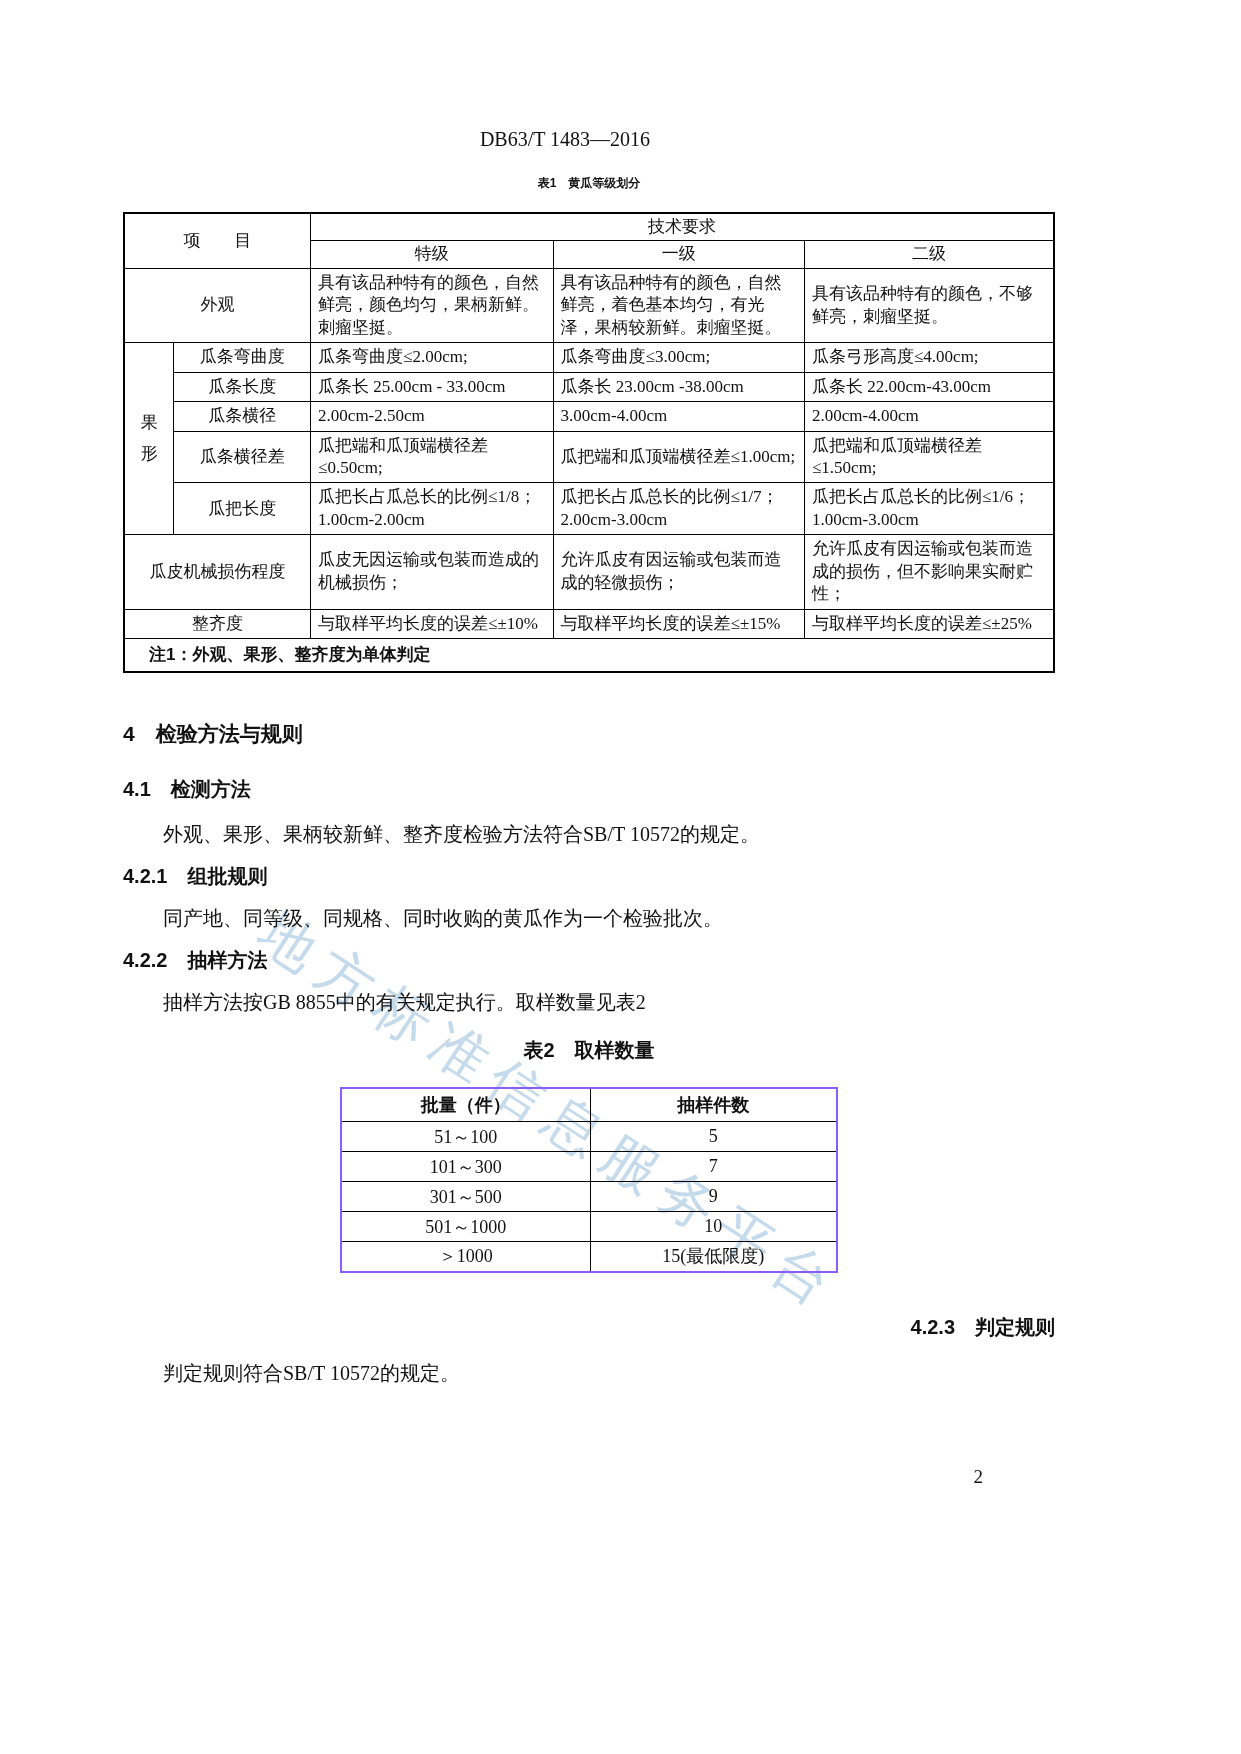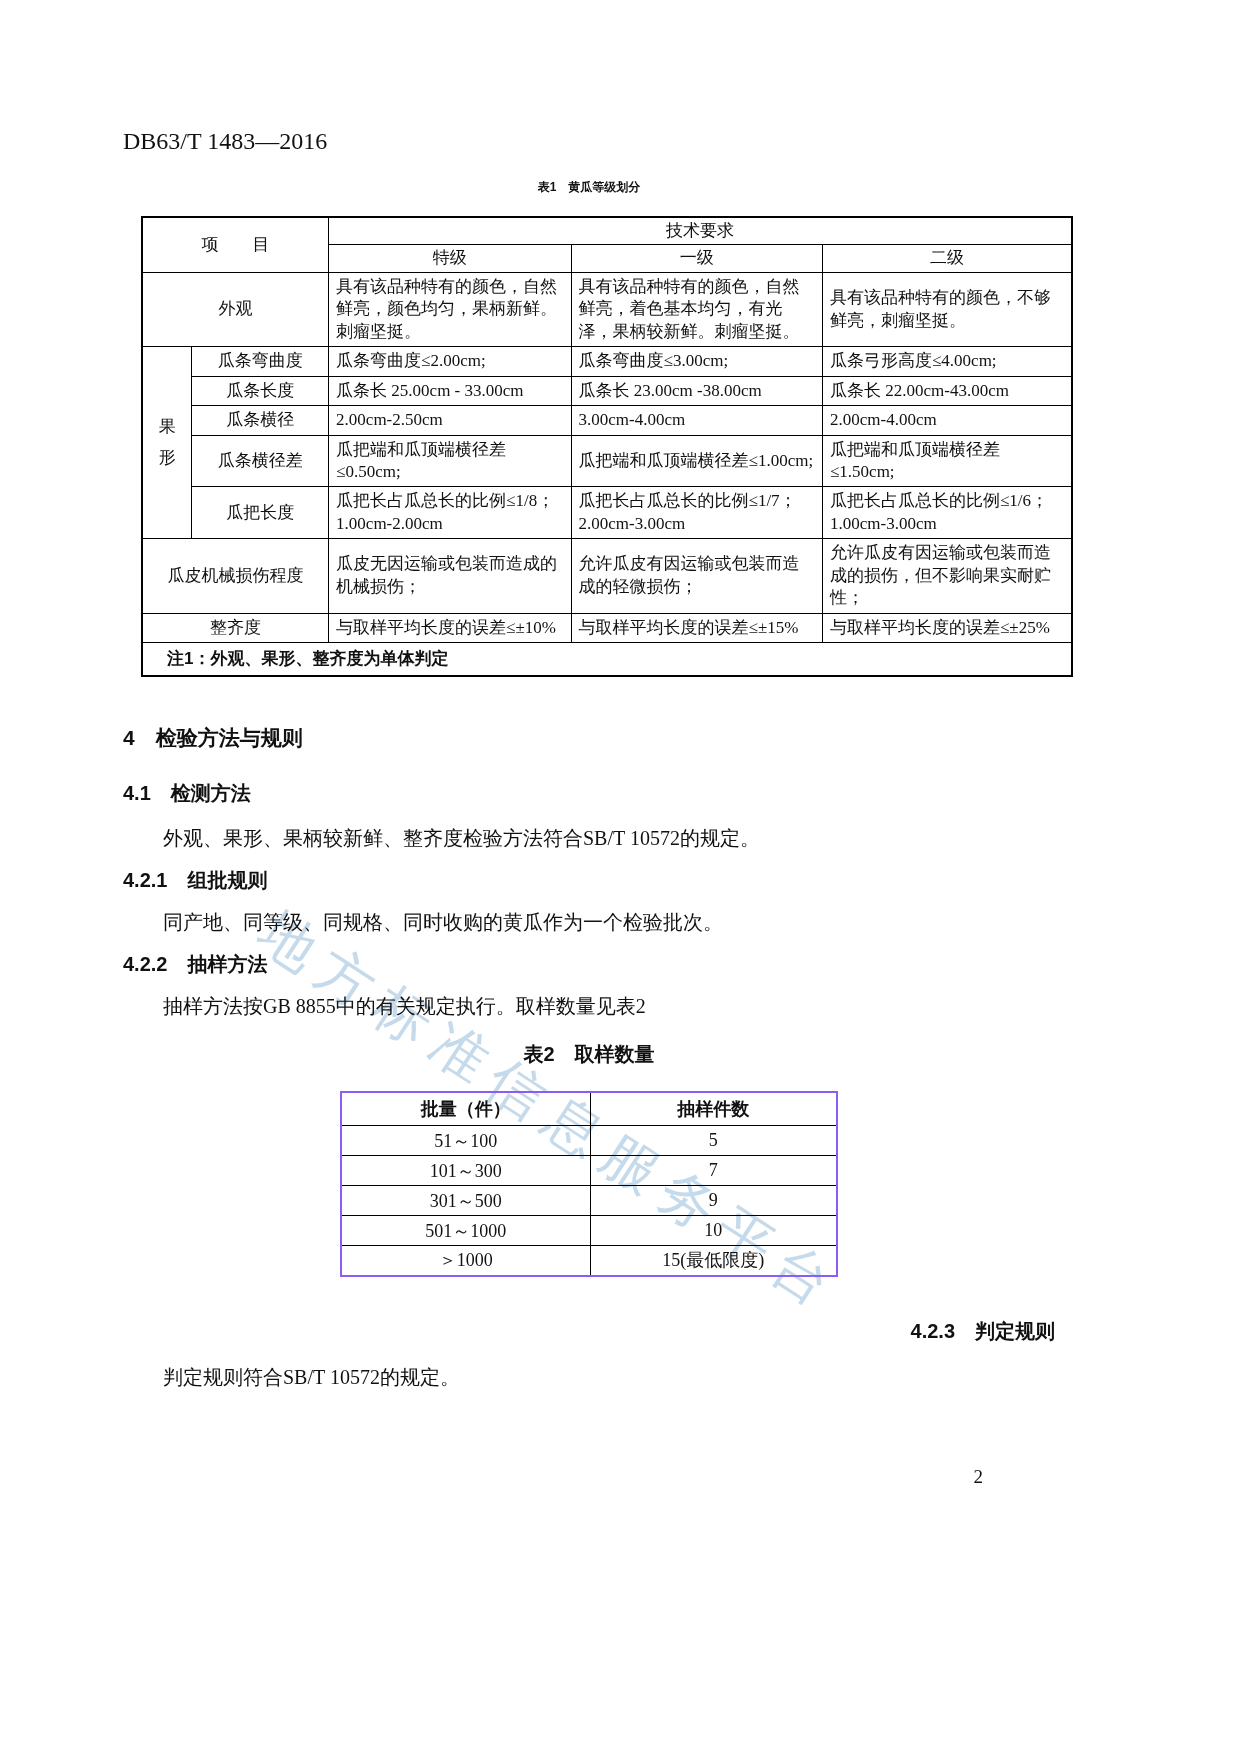--- a/index.html
+++ b/index.html
@@ -25,33 +25,33 @@
     color: rgba(150, 187, 218, 0.55);
     white-space: nowrap;
   }
   .content {
     position: absolute;
     left: 123px; top: 128px;
     width: 932px;
     z-index: 1;
   }
   .doc-number {
-    text-align: left;
+    text-align: center;
     padding-right: 48px;
-    font-size: 24px;
+    font-size: 20px;
     font-family: "Liberation Serif", serif;
   }
   .t1-title {
     margin-top: 24px;
     text-align: center;
     font-weight: bold;
     font-size: 12px;
     font-family: "Liberation Sans", sans-serif;
   }
-  table { border-collapse: collapse; margin-left: 18px; }
+  table { border-collapse: collapse; }
   .t1 {
     width: 100%;
     margin-top: 20px;
     font-size: 17px;
     line-height: 1.32;
     border: 2px solid #000;
   }
   .t1 td {
     border: 1px solid #000;
     padding: 3px 7px;

